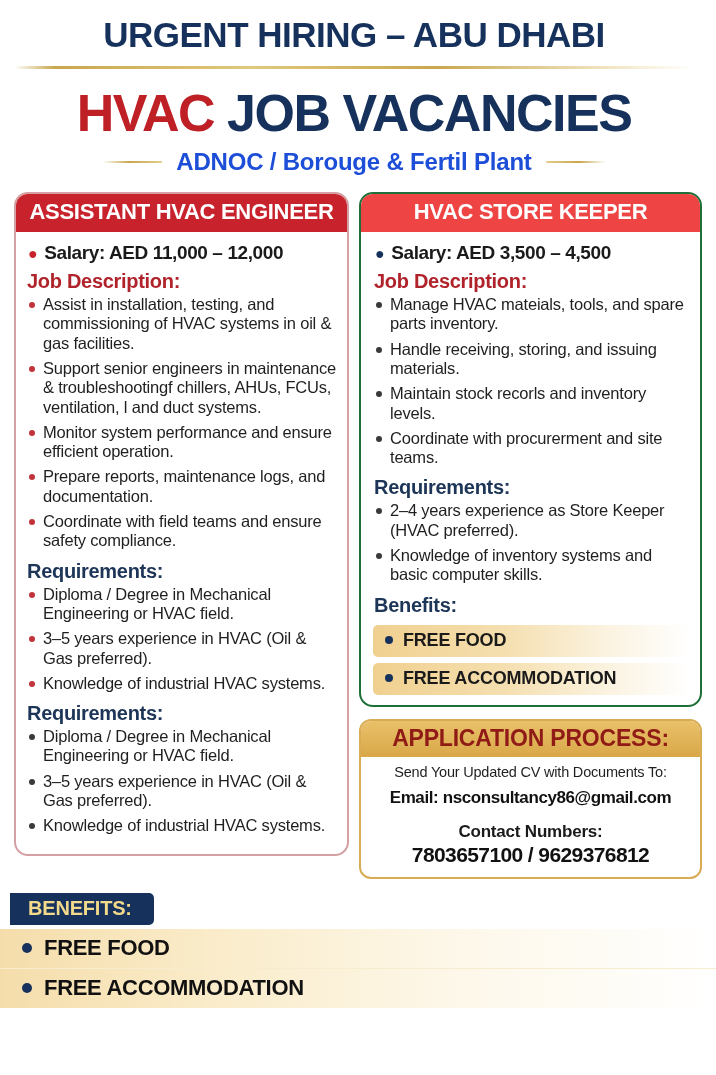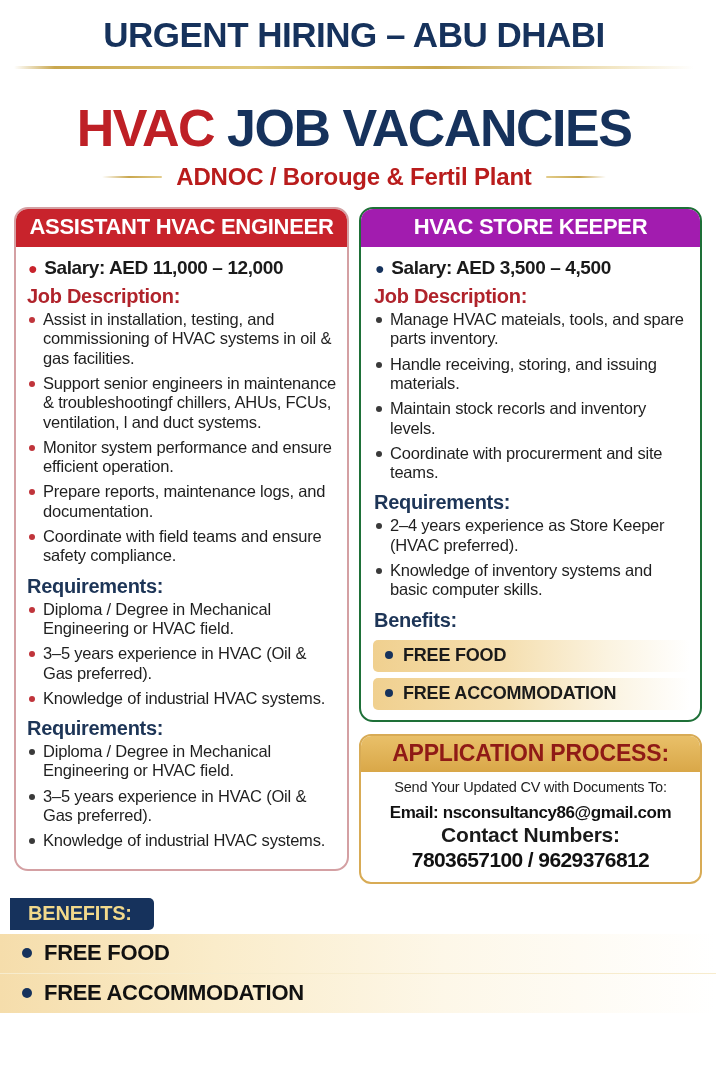--- a/index.html
+++ b/index.html
@@ -33,21 +33,21 @@
     background: linear-gradient(to right, #ffffff 0%, #c9a74e 6%, #e0c87b 35%, #c9a74e 62%, #f2e6c4 88%, #ffffff 100%);
     border-radius: 2px;
   }
 
   .main-title {
     text-align: center;
     font-size: 52px;
     font-weight: bold;
     letter-spacing: -1.5px;
     line-height: 1.05;
-    margin-top: 32px;
+    margin-top: 17px;
     white-space: nowrap;
   }
   .main-title .t-red  { color: #BE2026; }
   .main-title .t-navy { color: #16325C; }
 
   .subtitle-row {
     display: flex;
     align-items: center;
     justify-content: center;
     gap: 14px;
@@ -59,21 +59,21 @@
     flex: 0 0 60px;
     background: linear-gradient(to right, #ffffff, #c9a74e 45%, #e3cd8c);
     border-radius: 1px;
   }
   .sub-dash.right {
     background: linear-gradient(to left, #ffffff, #c9a74e 45%, #e3cd8c);
   }
   .subtitle-text {
     font-size: 24px;
     font-weight: bold;
-    color: #b91c1c;
+    color: #1d4ed8;
     white-space: nowrap;
     letter-spacing: -0.2px;
   }
 
   
   .columns {
     display: flex;
     gap: 10px;
     padding: 16px 14px 0 14px;
     align-items: flex-start;
@@ -99,21 +99,21 @@
     padding: 6px 6px 7px 6px;
     letter-spacing: -0.3px;
     white-space: nowrap;
   }
   .head-red {
     background: #C8232C;
     border-radius: 10px 10px 0 0;
     margin: -1px -1px 0 -1px;
   }
   .head-green {
-    background: #a21caf;
+    background: #ef4444;
     border-radius: 10px 10px 0 0;
     margin: -1px -1px 0 -1px;
   }
 
   .card-body { padding: 8px 10px 12px 10px; }
   .card-body-right { padding: 8px 10px 10px 12px; }
 
   
   .salary {
     display: flex;
@@ -203,22 +203,22 @@
   .apply-body { padding: 7px 8px 10px 8px; text-align: center; }
   .apply-line1 {
     font-size: 14.5px; color: #1f1f1f; font-weight: 500;
     letter-spacing: -0.2px; white-space: nowrap;
   }
   .apply-email {
     font-size: 17px; font-weight: bold; color: #111111;
     margin-top: 8px; letter-spacing: -0.4px; white-space: nowrap;
   }
   .apply-contact-label {
-    font-size: 21px; font-weight: bold; color: #1a1a1a;
-    margin-top: 0; letter-spacing: -0.2px;
+    font-size: 17px; font-weight: bold; color: #1a1a1a;
+    margin-top: 14px; letter-spacing: -0.2px;
   }
   .apply-numbers {
     font-size: 21px; font-weight: bold; color: #111111;
     margin-top: 1px; letter-spacing: -0.6px; white-space: nowrap;
   }
 
   
   .footer { margin-top: 14px; padding: 0 0 0 0; position: relative; }
 
   .footer-tab {

